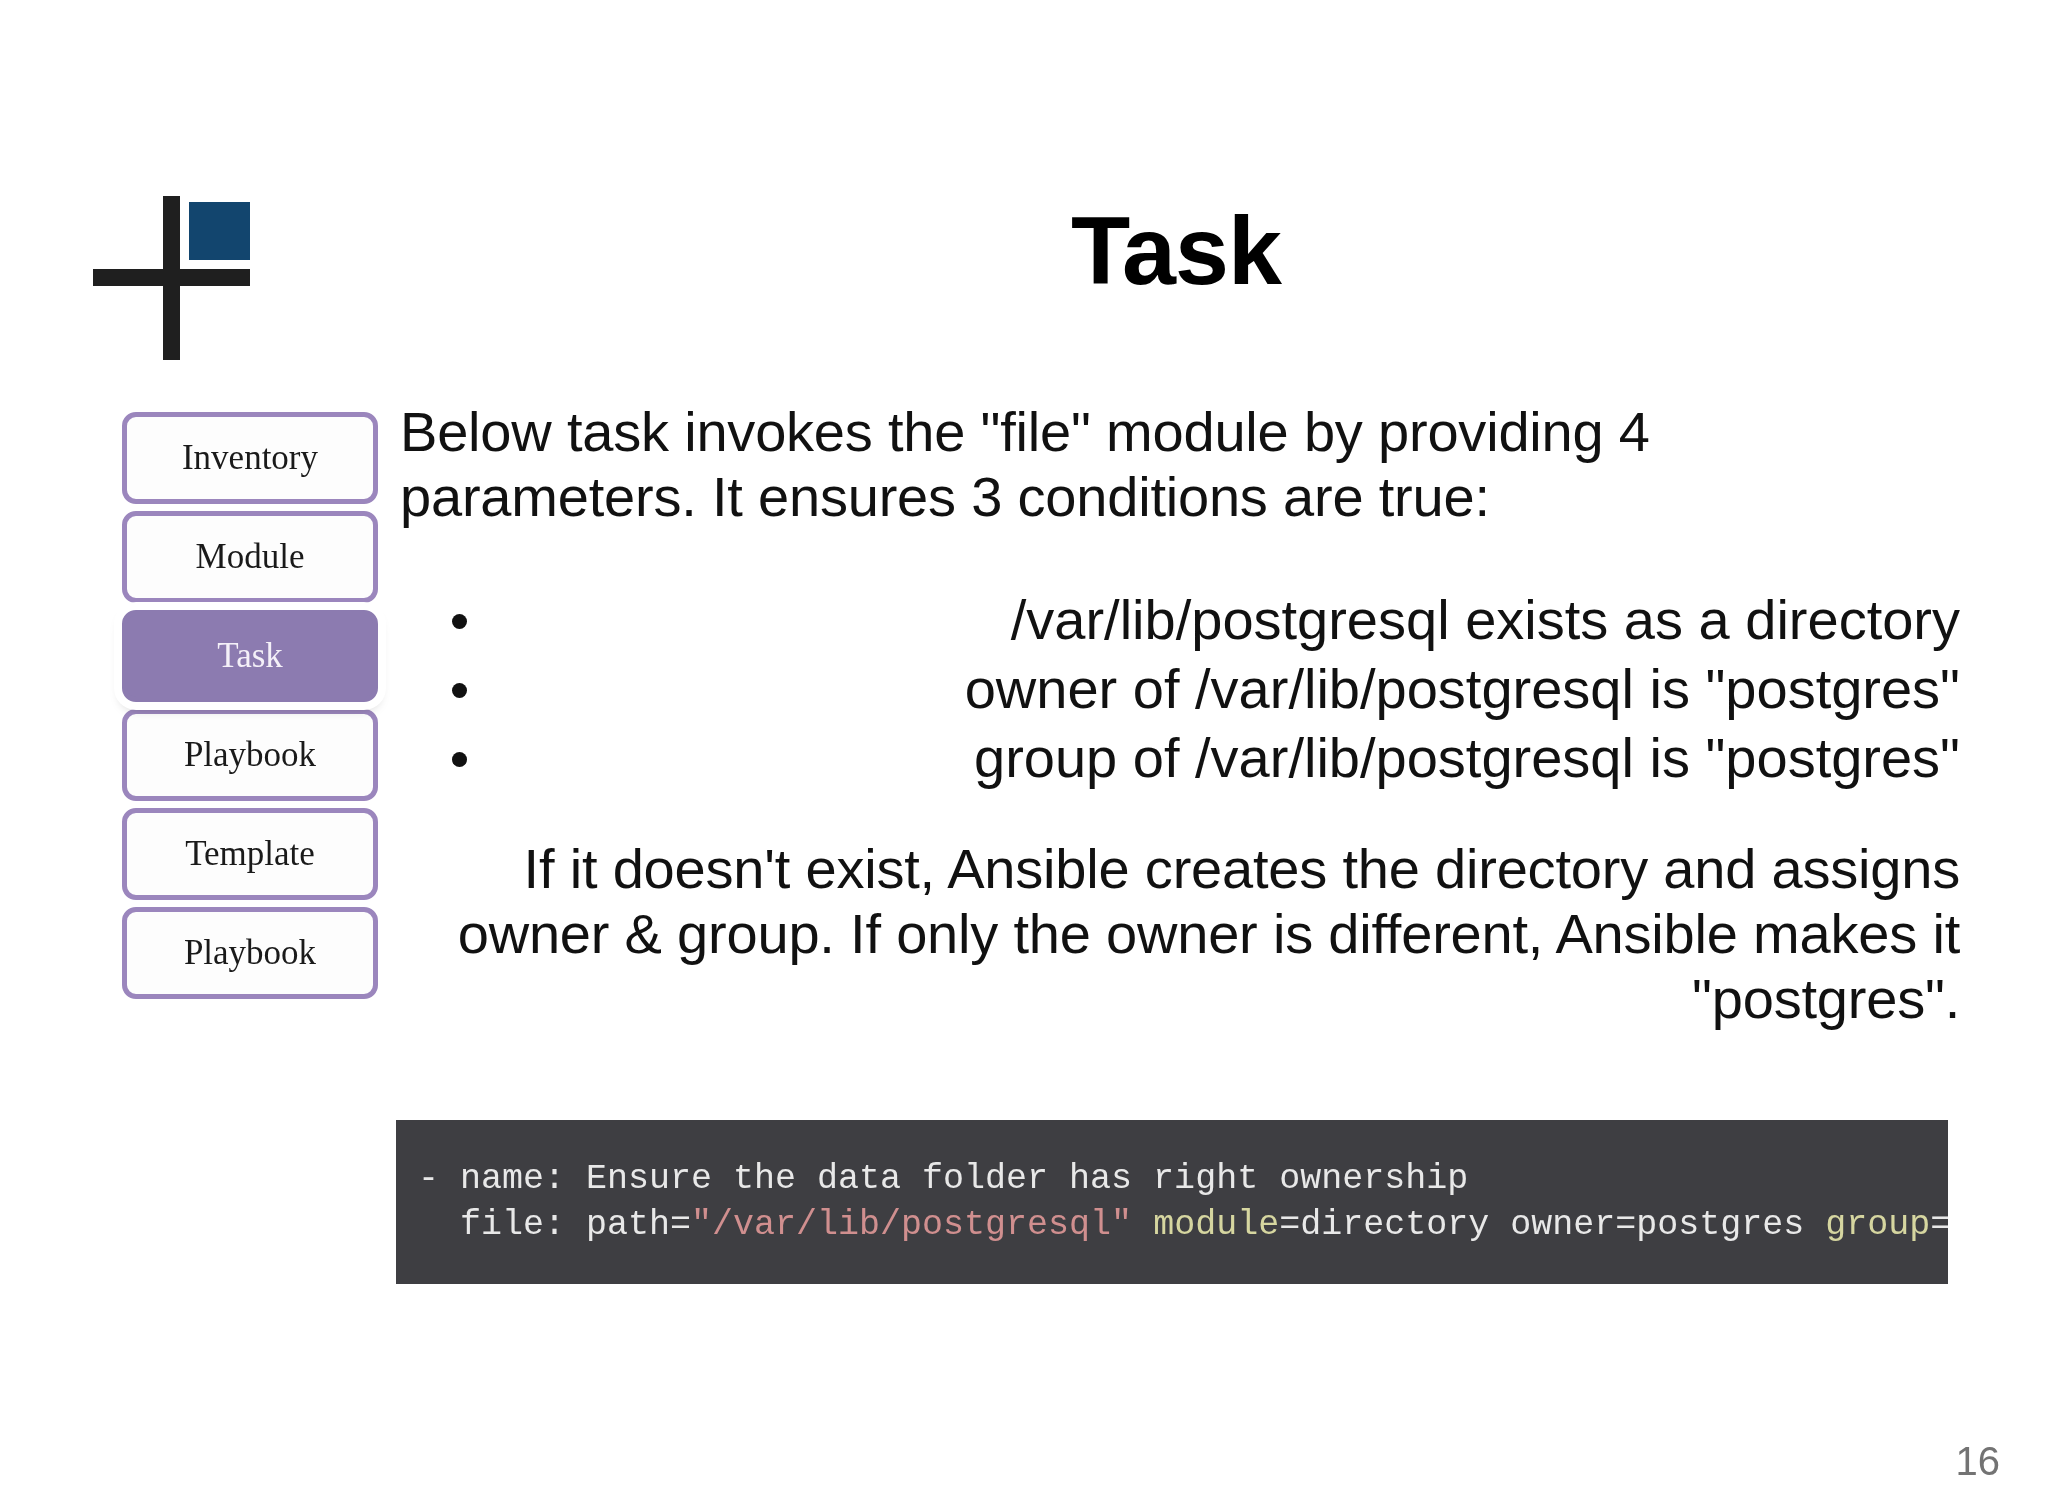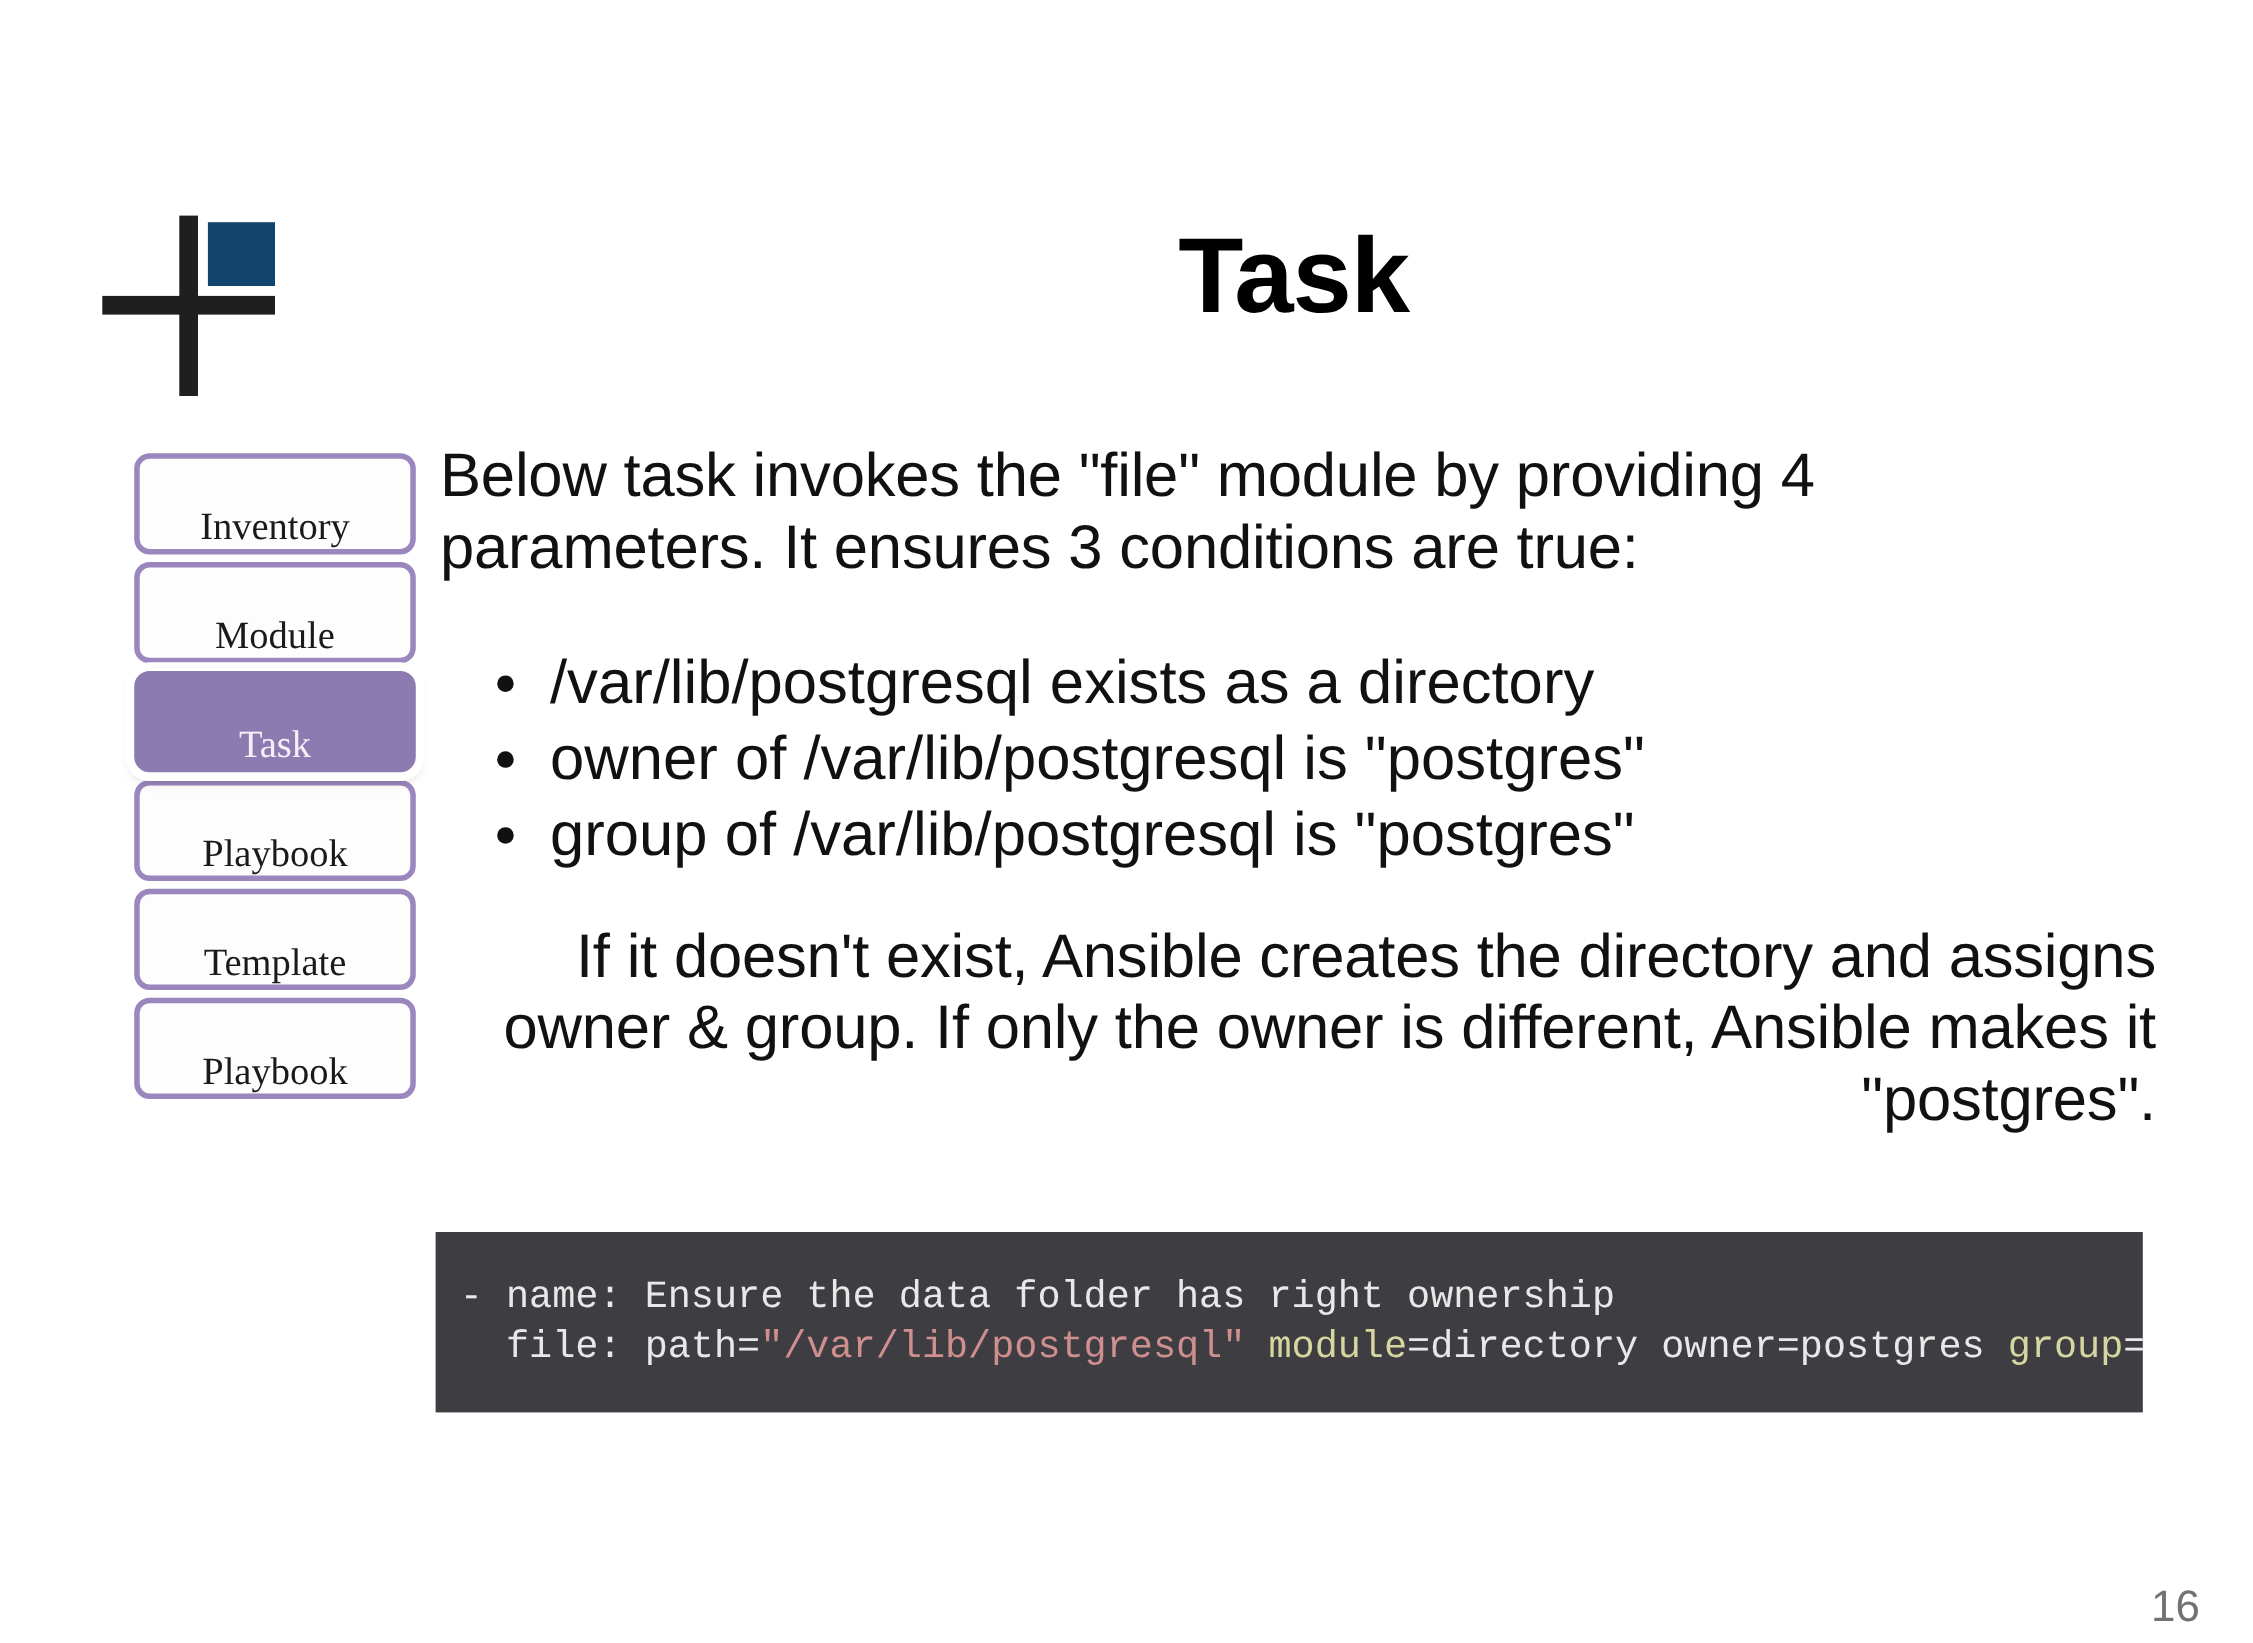--- a/index.html
+++ b/index.html
@@ -74,21 +74,21 @@
   .sidebar-item {
     position: relative;
     box-sizing: border-box;
     width: 256px;
     height: 92px;
     margin-bottom: 7px;
     border: 5px solid #9b86bd;
     border-radius: 14px;
     background: #fdfdfd;
     display: flex;
-    align-items: flex-end;
+    align-items: center;
     justify-content: center;
     font-family: "Liberation Serif", serif;
     font-size: 35px;
     color: #1a1a1a;
   }
   .sidebar-item.active {
     background: #8c7bb0;
     border-color: #8c7bb0;
     color: #f4f0f8;
     box-shadow: 0 0 0 8px #ffffff, 0 6px 12px rgba(0,0,0,0.28);
@@ -107,20 +107,21 @@
     line-height: 1.16;
     color: #111111;
     font-stretch: condensed;
     letter-spacing: -0.2px;
   }
   #intro-paragraph { margin: 0; }
   #bullet-list {
     list-style: none;
     margin: 58px 0 0 0;
     padding: 0 0 0 48px;
+    text-align: right;
   }
   #bullet-list li {
     font-size: 56px;
     line-height: 1.16;
     color: #111111;
     position: relative;
     padding-left: 52px;
     margin-bottom: 4px;
     font-stretch: condensed;
   }

